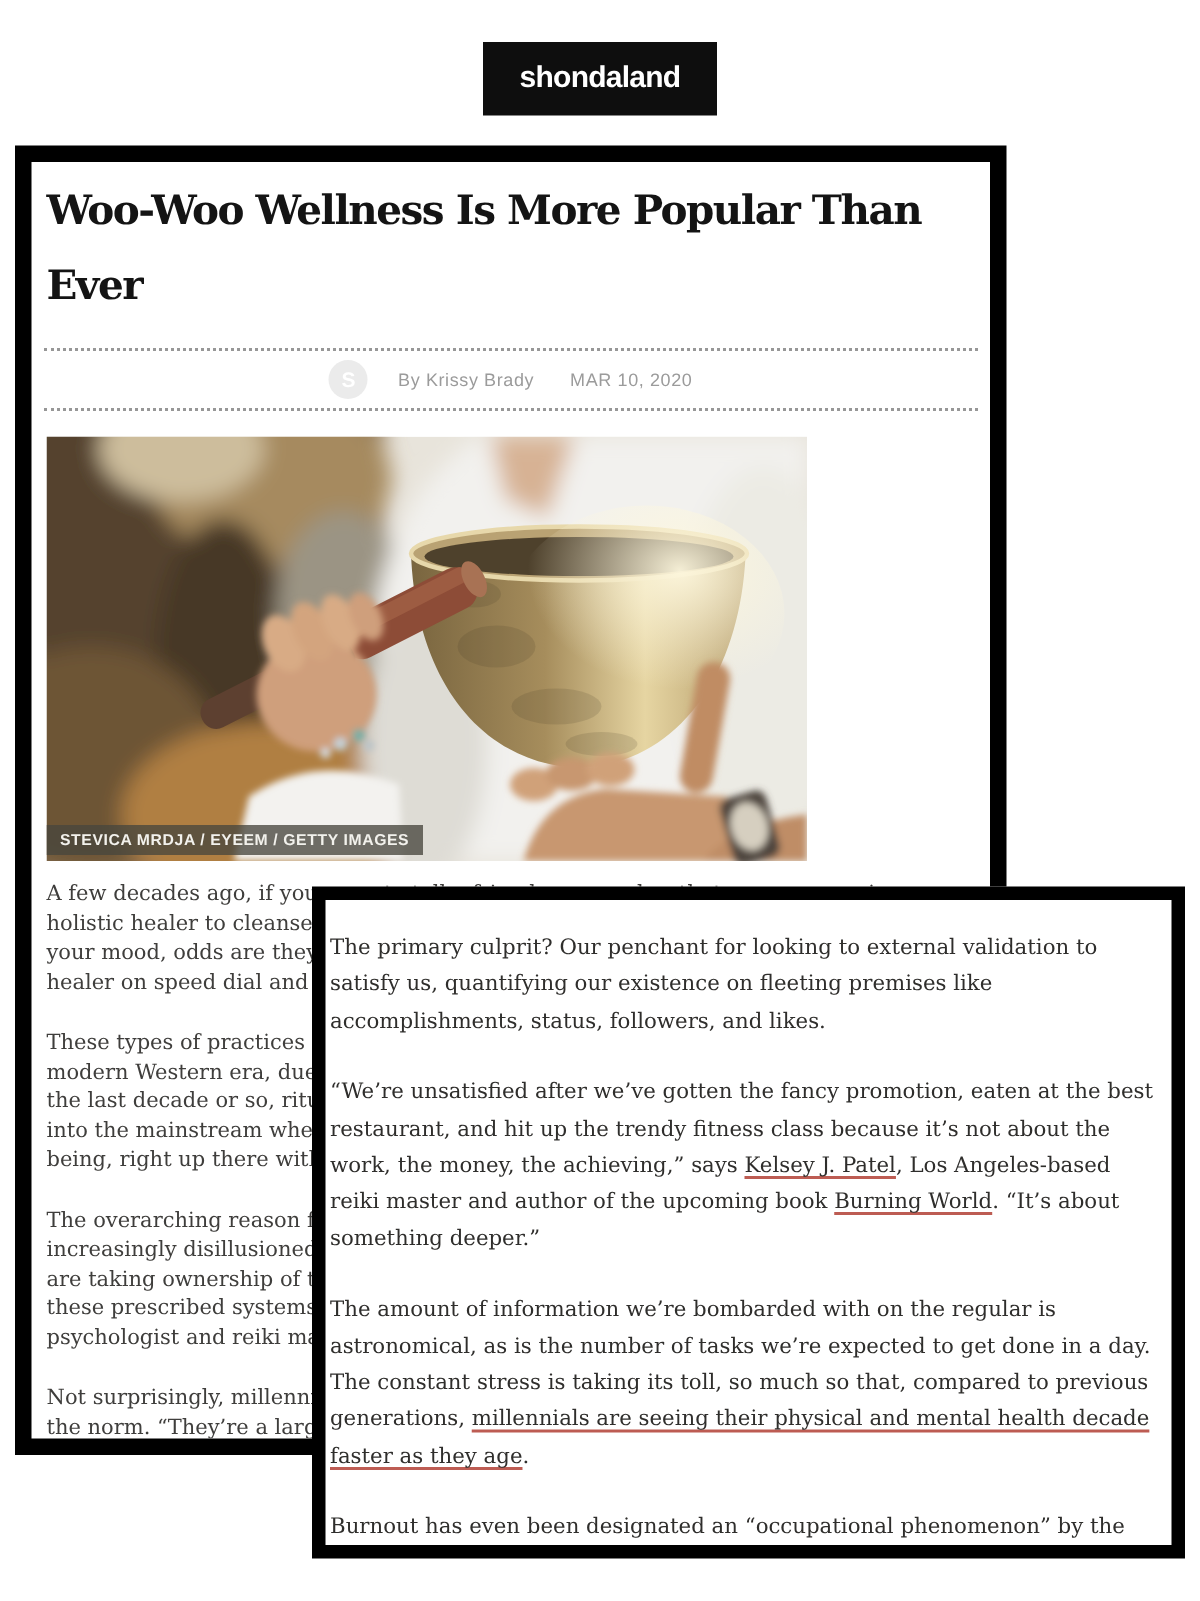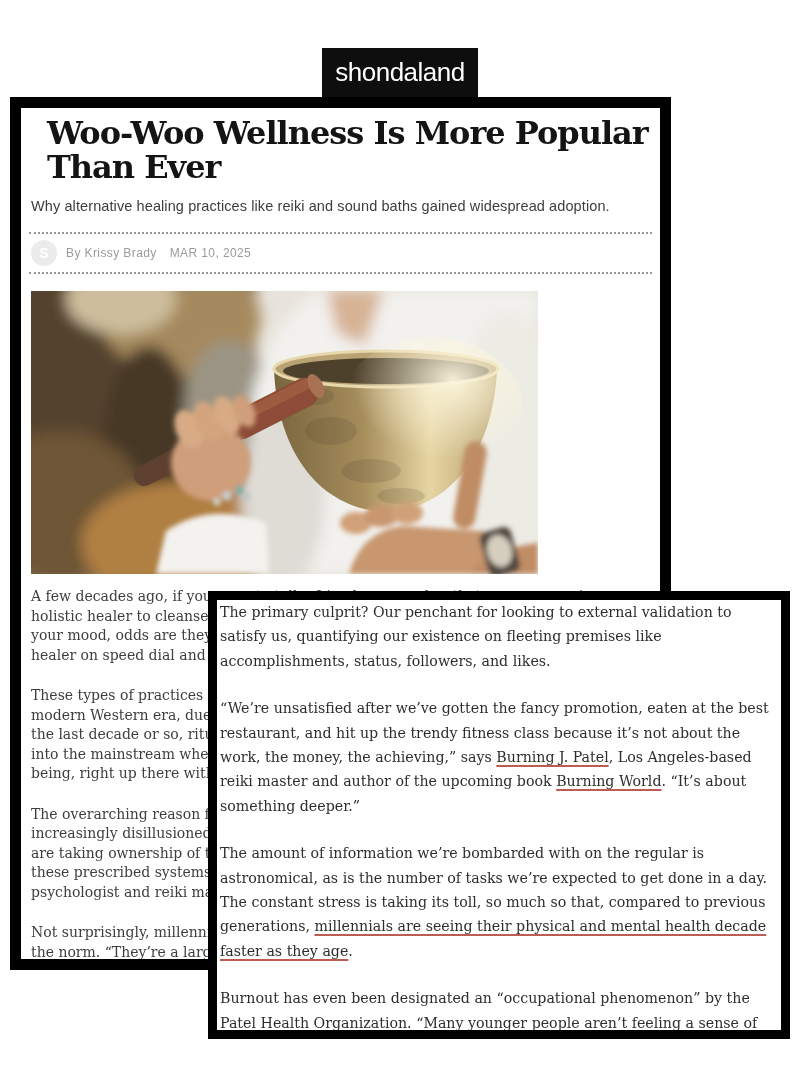--- a/index.html
+++ b/index.html
@@ -1,35 +1,35 @@
 <!DOCTYPE html>
 <html><head>
 <meta charset="utf-8">
 <style>
   html,body{margin:0;padding:0;background:#ffffff;}
   .page{position:relative;width:800px;height:1067px;background:#ffffff;overflow:hidden;
         font-family:"Liberation Sans",sans-serif;}
   
-  .logo{position:absolute;left:322px;top:48px;width:156px;height:49px;background:#0e0e0e;
+  .logo{position:absolute;left:322px;top:28px;width:156px;height:49px;background:#0e0e0e;
         color:#ffffff;display:flex;align-items:center;justify-content:center;
-        font-weight:normal;font-size:26px;letter-spacing:-0.5px;cursor:pointer;}
+        font-weight:bold;font-size:20px;letter-spacing:-0.5px;cursor:pointer;}
   
   .card{position:absolute;background:#ffffff;box-sizing:border-box;}
   .main-card{left:10px;top:97px;width:661px;height:873px;border:11px solid #000;
              padding:6px 10px 0 10px;overflow:hidden;z-index:1;}
   .overlay-card{left:208px;top:591px;width:582px;height:448px;border:9px solid #000;
-                padding:0 4px 0 3px;overflow:hidden;z-index:2;}
+                padding:20px 4px 0 3px;overflow:hidden;z-index:2;}
   
-  h1.title{margin:2px 0 0 16px;font-family:"DejaVu Serif","Liberation Serif",serif;
-           font-weight:bold;font-size:32px;line-height:34px;letter-spacing:-1px;color:#141414;}
+  h1.title{margin:2px 0 0 0;font-family:"DejaVu Serif","Liberation Serif",serif;
+           font-weight:bold;font-size:27px;line-height:50px;letter-spacing:-1px;color:#141414;}
   .subtitle{margin:13px 0 0 0;font-size:14.5px;line-height:19px;color:#3d3d3d;letter-spacing:0.1px;}
   .divider{border-top:2px dotted #979797;height:0;margin:0 -2px;}
   .div1{margin-top:16px;}
   .div2{margin-top:0;}
-  .byline{display:flex;align-items:center;gap:9px;padding:5px 0;height:28px;}
+  .byline{display:flex;align-items:center;gap:20px;padding:5px 0;height:28px;justify-content:center;}
   .avatar{width:26px;height:26px;border-radius:50%;background:#ebebeb;color:#ffffff;
           display:flex;align-items:center;justify-content:center;font-weight:bold;font-size:14px;}
   .author,.date{color:#9b9b9b;font-size:12px;letter-spacing:0.4px;}
   .date{margin-left:4px;}
   
   .hero{position:relative;margin:17px 0 0 0;width:507px;height:283px;overflow:hidden;}
   .credit{position:absolute;left:0;bottom:4px;background:rgba(72,70,62,0.78);color:#f2f1ec;
           font-size:10.5px;font-weight:bold;letter-spacing:0.4px;padding:4px 9px;}
   
   .body1{margin-top:13px;}
@@ -42,26 +42,25 @@
 </style>
 </head>
 <body>
 
 <div class="page">
 
   <div class="logo">shondaland</div>
 
   <section class="card main-card">
     <h1 class="title">Woo-Woo Wellness Is More Popular Than Ever</h1>
-    <p class="subtitle">Why alternative healing practices like reiki and sound baths gained widespread adoption.</p>
     <div class="divider div1"></div>
     <div class="byline">
       <span class="avatar">S</span>
       <span class="author">By Krissy Brady</span>
-      <span class="date">MAR 10, 2025</span>
+      <span class="date">MAR 10, 2020</span>
     </div>
     <div class="divider div2"></div>
 
     <figure class="hero" style="margin-left:0;">
       <svg width="507" height="283" viewBox="0 0 507 283">
         <defs>
           <filter id="b8" x="-20%" y="-20%" width="140%" height="140%">
               <feGaussianBlur stdDeviation="7"></feGaussianBlur>
             </filter>
           <filter id="b3" x="-20%" y="-20%" width="140%" height="140%">
@@ -136,20 +135,21 @@
           <path d="M 318 283 Q 330 240 372 235 L 452 240 Q 470 252 472 283 Z" fill="#c8976f"></path>
           <rect x="428" y="150" width="22" height="88" rx="11" fill="#c08c63" transform="rotate(10 439 194)"></rect>
           <path d="M 438 283 Q 458 258 507 252 L 507 283 Z" fill="#bf8d66"></path>
           <g transform="rotate(-16 468 258)">
             <rect x="452" y="238" width="32" height="46" rx="7" fill="#4e443c"></rect>
             <ellipse cx="468" cy="260" rx="13" ry="17" fill="#d6cfc0"></ellipse>
             <ellipse cx="468" cy="260" rx="13" ry="17" fill="none" stroke="#6b6258" stroke-width="2"></ellipse>
           </g>
         </g>
       </svg>
+      <figcaption class="credit">STEVICA MRDJA / EYEEM / GETTY IMAGES</figcaption>
     </figure>
 
     <div class="body1">
       <p>A few decades ago, if you were to tell a friend or coworker that you were seeing a
 holistic healer to cleanse your energy field or buying a Himalayan salt lamp to boost
 your mood, odds are they w
 healer on speed dial and sa</p>
       <p>These types of practices ha
 modern Western era, due to
 the last decade or so, ritual
@@ -161,18 +161,18 @@
 these prescribed systems,”
 psychologist and reiki mast</p>
       <p>Not surprisingly, millennial
 the norm. “They’re a large
 been working,” says Kearns</p>
     </div>
   </section>
 
   <section class="card overlay-card">
     <p>The primary culprit? Our penchant for looking to external validation to satisfy us, quantifying our existence on fleeting premises like accomplishments, status, followers, and likes.</p>
-    <p>“We’re unsatisfied after we’ve gotten the fancy promotion, eaten at the best restaurant, and hit up the trendy fitness class because it’s not about the work, the money, the achieving,” says <a class="lnk" href="#">Burning J. Patel</a>, Los Angeles-based reiki master and author of the upcoming book <a class="lnk" href="#">Burning World</a>. “It’s about something deeper.”</p>
+    <p>“We’re unsatisfied after we’ve gotten the fancy promotion, eaten at the best restaurant, and hit up the trendy fitness class because it’s not about the work, the money, the achieving,” says <a class="lnk" href="#">Kelsey J. Patel</a>, Los Angeles-based reiki master and author of the upcoming book <a class="lnk" href="#">Burning World</a>. “It’s about something deeper.”</p>
     <p>The amount of information we’re bombarded with on the regular is astronomical, as is the number of tasks we’re expected to get done in a day. The constant stress is taking its toll, so much so that, compared to previous generations, <a class="lnk" href="#">millennials are seeing their physical and mental health decade faster as they age</a>.</p>
     <p>Burnout has even been designated an “occupational phenomenon” by the <a class="lnk" href="#">Patel Health Organization</a>. “Many younger people aren’t feeling a sense of vibrancy — they feel like they’re surviving, and that’s not okay,” says Patel.</p>
   </section>
 
 </div>
 
 </body></html>

